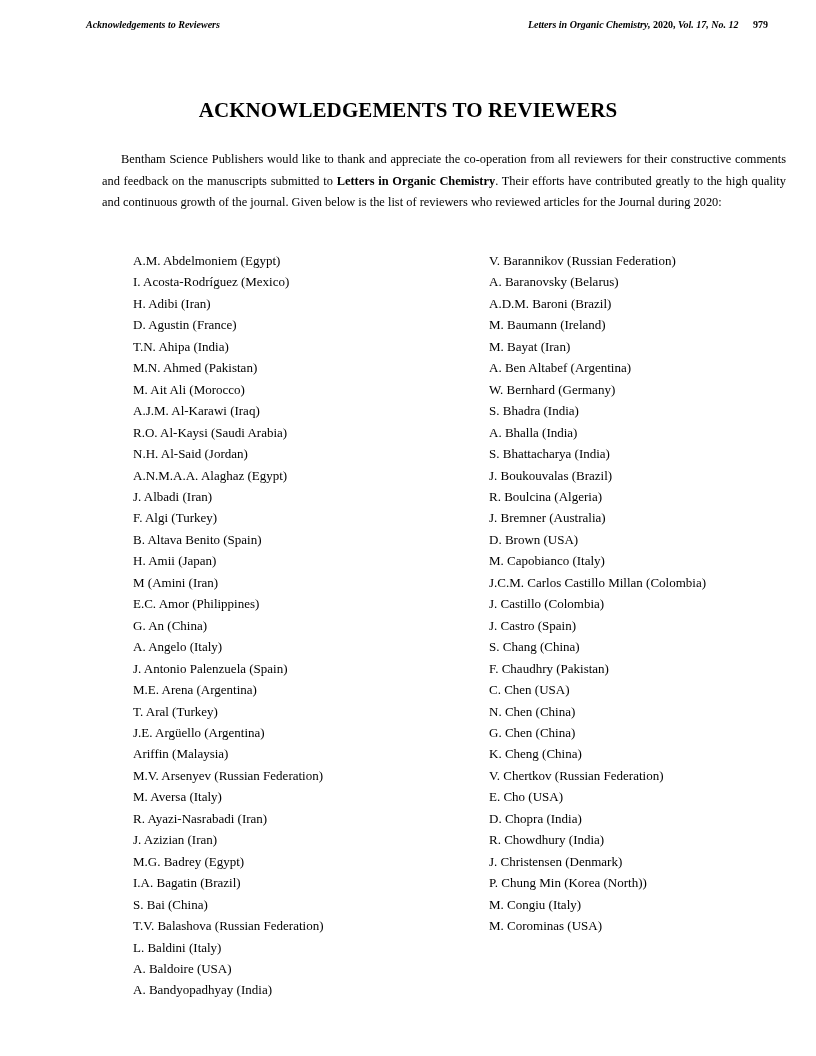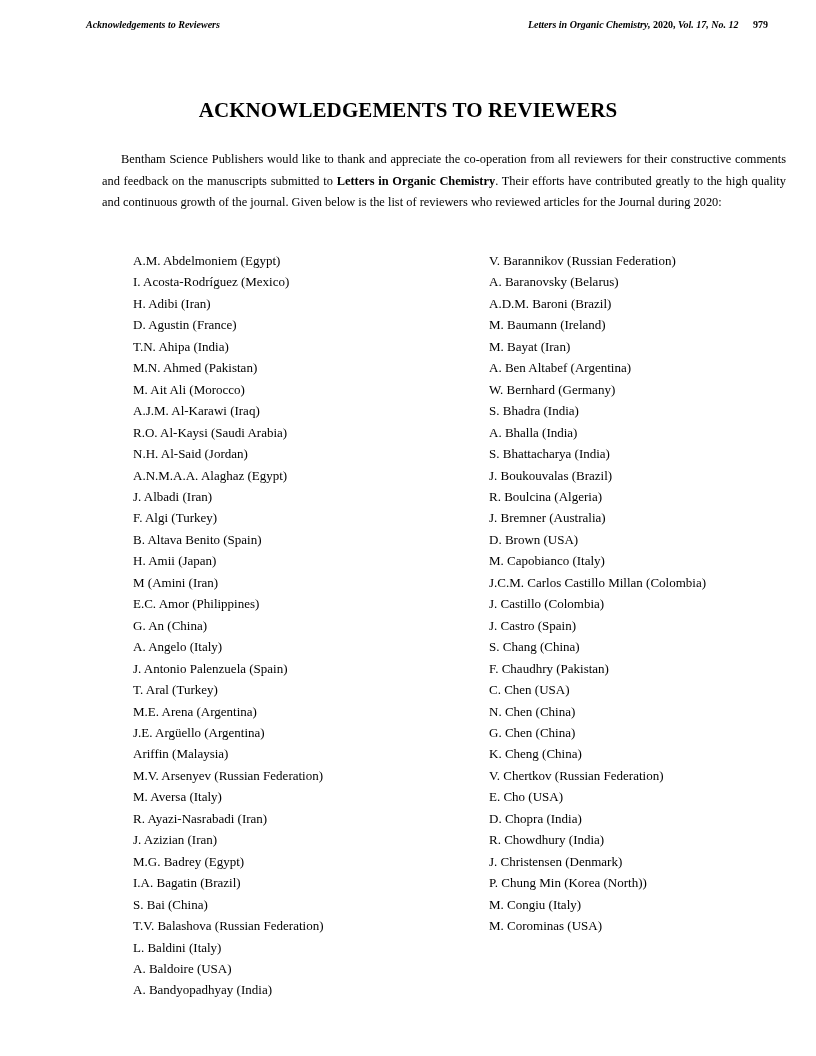--- a/index.html
+++ b/index.html
@@ -63,22 +63,22 @@
     <li>A.N.M.A.A. Alaghaz (Egypt)</li>
     <li>J. Albadi (Iran)</li>
     <li>F. Algi (Turkey)</li>
     <li>B. Altava Benito (Spain)</li>
     <li>H. Amii (Japan)</li>
     <li>M (Amini (Iran)</li>
     <li>E.C. Amor (Philippines)</li>
     <li>G. An (China)</li>
     <li>A. Angelo (Italy)</li>
     <li>J. Antonio Palenzuela (Spain)</li>
+    <li>M.E. Arena (Argentina)</li>
     <li>T. Aral (Turkey)</li>
-    <li>M.E. Arena (Argentina)</li>
     <li>J.E. Argüello (Argentina)</li>
     <li>Ariffin (Malaysia)</li>
     <li>M.V. Arsenyev (Russian Federation)</li>
     <li>M. Aversa (Italy)</li>
     <li>R. Ayazi-Nasrabadi (Iran)</li>
     <li>J. Azizian (Iran)</li>
     <li>M.G. Badrey (Egypt)</li>
     <li>I.A. Bagatin (Brazil)</li>
     <li>S. Bai (China)</li>
     <li>T.V. Balashova (Russian Federation)</li>

